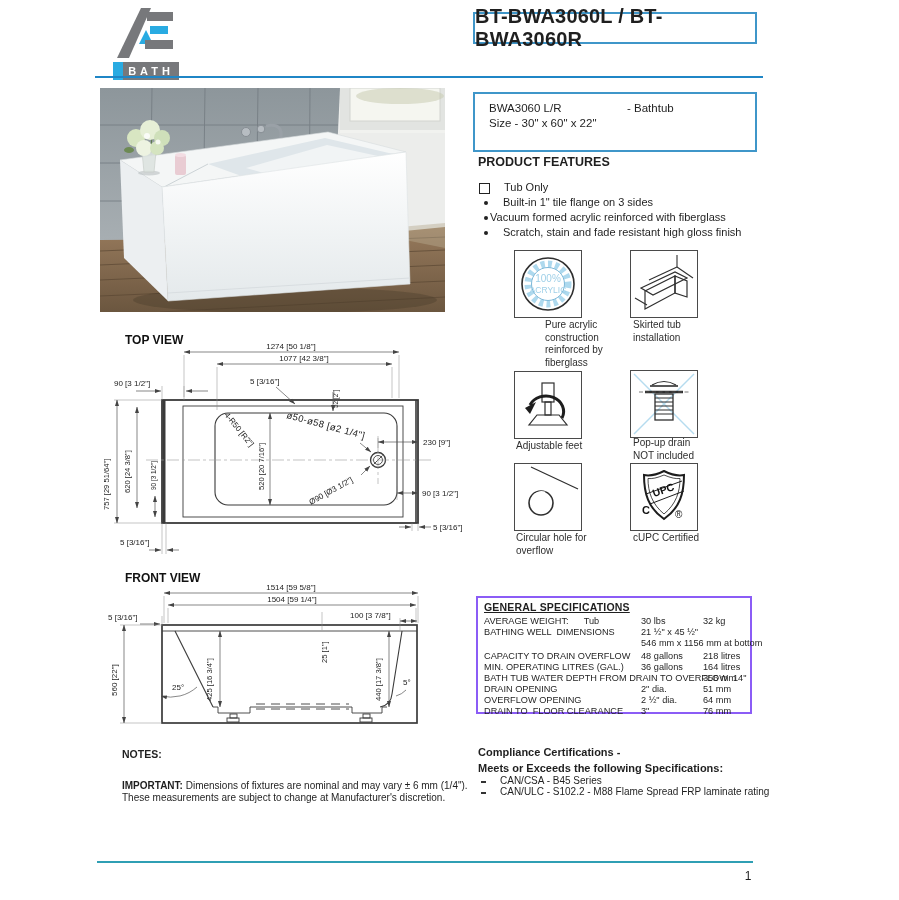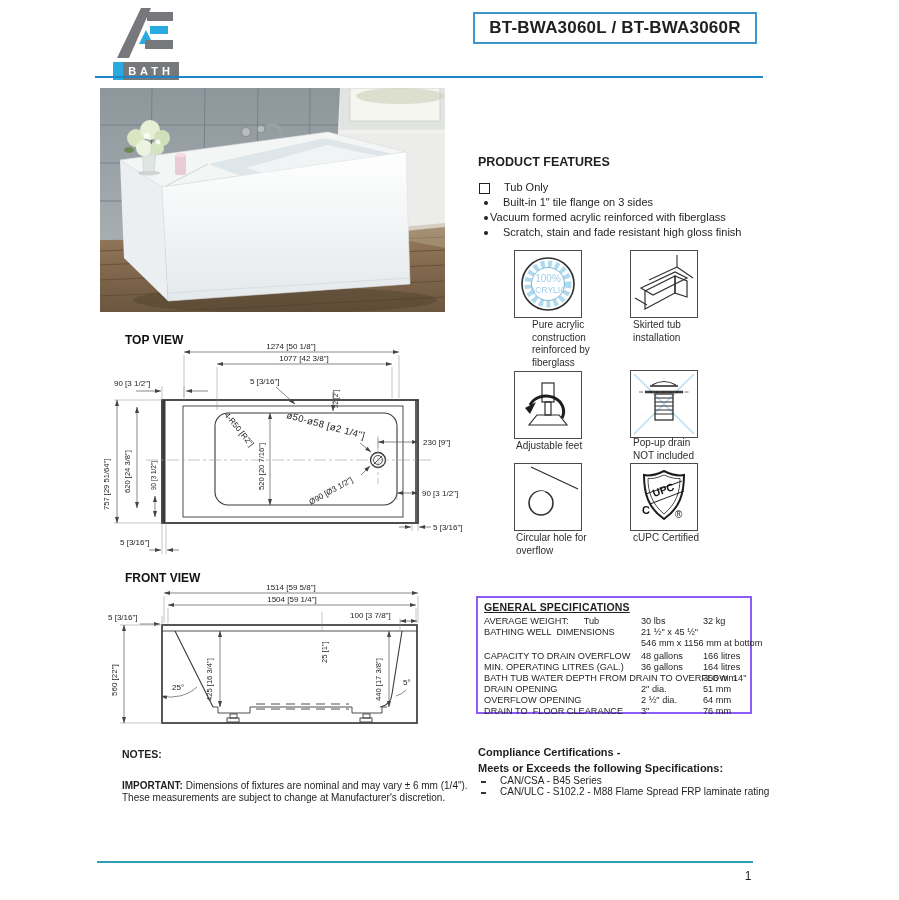--- a/index.html
+++ b/index.html
@@ -2,21 +2,21 @@
 <html><head>
 <meta charset="utf-8">
 <style>
   html,body{margin:0;padding:0;background:#fff;}
   .page{position:relative;width:899px;height:900px;background:#ffffff;overflow:hidden;
         font-family:"Liberation Sans",sans-serif;color:#1f1f1f;}
   .abs{position:absolute;}
   
   .model-box{left:473px;top:12px;width:280px;height:28px;border:2px solid #3f96c9;
              display:flex;align-items:center;justify-content:center;}
-  .model-box span{font-weight:bold;font-size:17px;letter-spacing:.2px;}
+  .model-box span{font-weight:bold;font-size:20px;letter-spacing:.2px;}
   .sheet-title{left:455px;top:52px;width:300px;text-align:right;font-weight:bold;font-size:17px;}
   .hrule{left:95px;top:76px;width:668px;height:2px;background:#1f86c6;}
   
   .prod-box{left:473px;top:92px;width:280px;height:56px;border:2px solid #3f96c9;font-size:11.5px;}
   .prod-box .pm{position:absolute;left:14px;top:8px;}
   .prod-box .pt{position:absolute;left:152px;top:8px;}
   .prod-box .ps{position:absolute;left:14px;top:23px;}
   
   .feat-head{left:478px;top:155px;font-weight:bold;font-size:12.5px;}
   .chk{left:479px;top:183px;width:9px;height:9px;border:1.6px solid #222;}
@@ -149,40 +149,45 @@
       <circle cx="47" cy="48" r="3" fill="#ffffff" opacity="0.8"></circle>
         <circle cx="58" cy="54" r="2.5" fill="#ffffff" opacity="0.8"></circle>
       <ellipse cx="29" cy="62" rx="5" ry="3" fill="#6d8a54"></ellipse>
     </g>
     <g>
       <rect x="75" y="67" width="11" height="20" rx="2" fill="#e9ccd3"></rect>
       <ellipse cx="80.5" cy="67" rx="5.5" ry="2" fill="#f3dde3"></ellipse>
     </g>
   </svg>
 
+  <div class="abs prod-box">
+    <span class="pm">BWA3060 L/R</span>
+    <span class="pt">- Bathtub</span>
+    <span class="ps">Size - 30" x 60" x 22"</span>
+  </div>
 
   <div class="abs feat-head">PRODUCT FEATURES</div>
   <div class="abs chk"></div>
   <div class="abs tub-only">Tub Only</div>
 
   <div class="abs bullet" style="left:484px;top:201px"></div>
   <div class="abs bl-txt" style="left:503px;top:196px">Built-in 1" tile flange on 3 sides</div>
   <div class="abs bullet" style="left:484px;top:216px"></div>
   <div class="abs bl-txt" style="left:490px;top:211px">Vacuum formed acrylic reinforced with fiberglass</div>
   <div class="abs bullet" style="left:484px;top:231px"></div>
   <div class="abs bl-txt" style="left:503px;top:226px">Scratch, stain and fade resistant high gloss finish</div>
 
   <svg class="abs icon-box" style="left:514px;top:250px" width="66" height="66" viewBox="0 0 66 66">
     <circle cx="33" cy="33" r="26" class="ic" stroke-width="1.6"></circle>
     <circle cx="33" cy="33" r="20" fill="none" stroke="#aed9ee" stroke-width="7" stroke-dasharray="4 3.2"></circle>
     <circle cx="33" cy="33" r="16.5" fill="#ffffff" stroke="#7db8d8" stroke-width="1"></circle>
     <text x="33" y="31" class="mid" style="font-family:'Liberation Sans',sans-serif;font-size:10px;fill:#9fd0e8">100%</text>
     <text x="33" y="42" class="mid" style="font-family:'Liberation Sans',sans-serif;font-size:8.5px;fill:#9fd0e8">ACRYLIC</text>
   </svg>
-  <div class="abs cap" style="left:532px;top:319px">Pure acrylic
+  <div class="abs cap" style="left:545px;top:319px">Pure acrylic
 construction
 reinforced by
 fiberglass</div>
 
   <svg class="abs icon-box" style="left:630px;top:250px" width="66" height="66" viewBox="0 0 66 66">
     <line x1="46" y1="4" x2="46" y2="16" class="ic" stroke-width="1.1"></line>
     <line x1="46" y1="16" x2="62" y2="27" class="ic" stroke-width="1.1"></line>
     <line x1="46" y1="16" x2="18" y2="29" class="ic" stroke-width="1.1"></line>
     <line x1="4" y1="47" x2="16" y2="54" class="ic" stroke-width="1.1"></line>
     <polygon points="10,37 44,21 56,27 22,44" fill="#ffffff" class="ic" stroke-width="1.2"></polygon>
@@ -397,21 +402,21 @@
       <span class="v2"></span>
       </div>
     <div class="gs-row" style="top:40px">
       <span class="l"></span>
       <span class="v1">546 mm x 1156 mm at bottom</span>
       <span class="v2"></span>
       </div>
     <div class="gs-row" style="top:53px">
       <span class="l">CAPACITY TO DRAIN OVERFLOW</span>
       <span class="v1">48 gallons</span>
-      <span class="v2">166 litres</span>
+      <span class="v2">218 litres</span>
       </div>
     <div class="gs-row" style="top:64px">
       <span class="l">MIN. OPERATING LITRES (GAL.)</span>
       <span class="v1">36 gallons</span>
       <span class="v2">164 litres</span>
       </div>
     <div class="gs-row" style="top:75px">
       <span class="l">BATH TUB WATER DEPTH FROM DRAIN TO OVERFLOW  14"</span>
       <span class="v1"></span>
       <span class="v2">356 mm</span>

